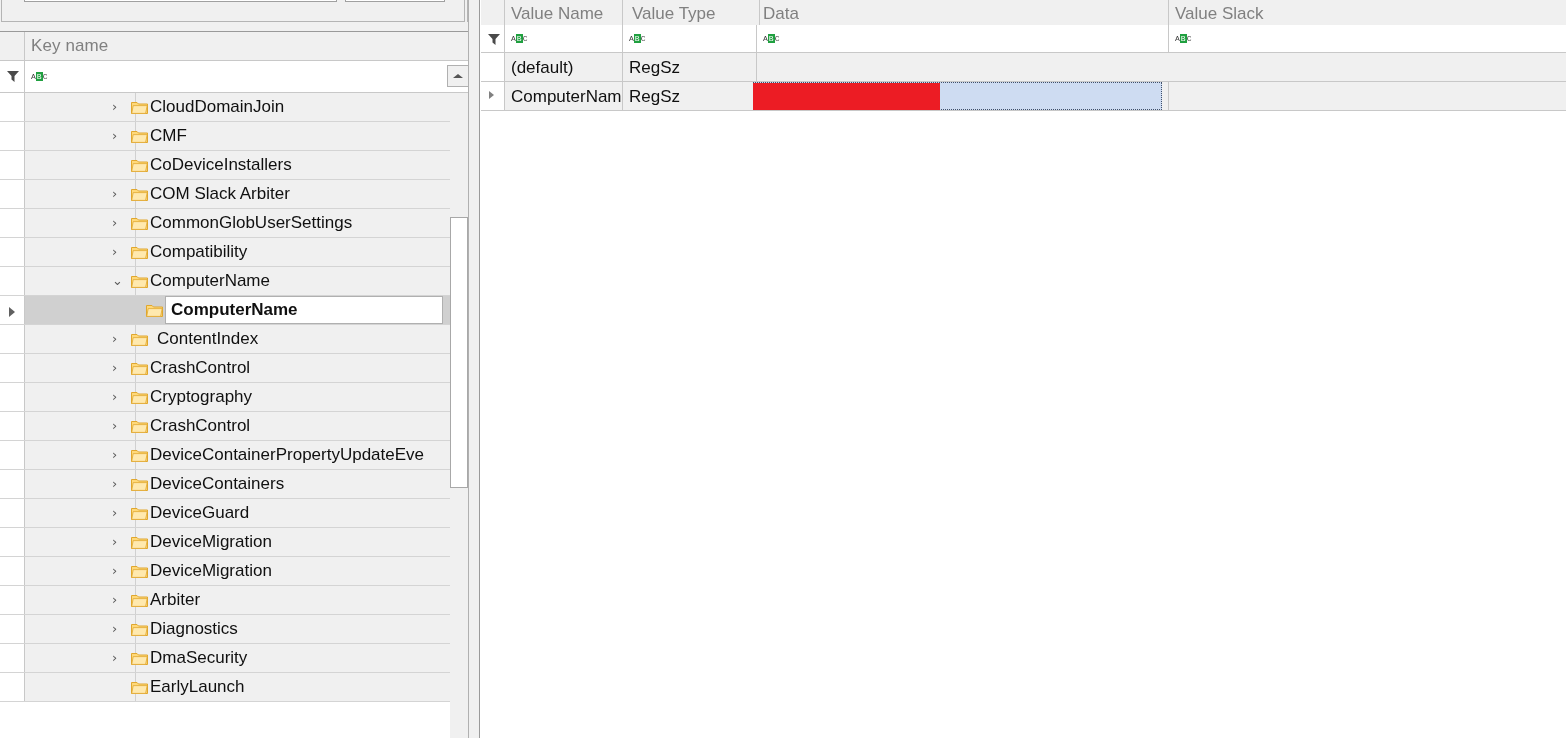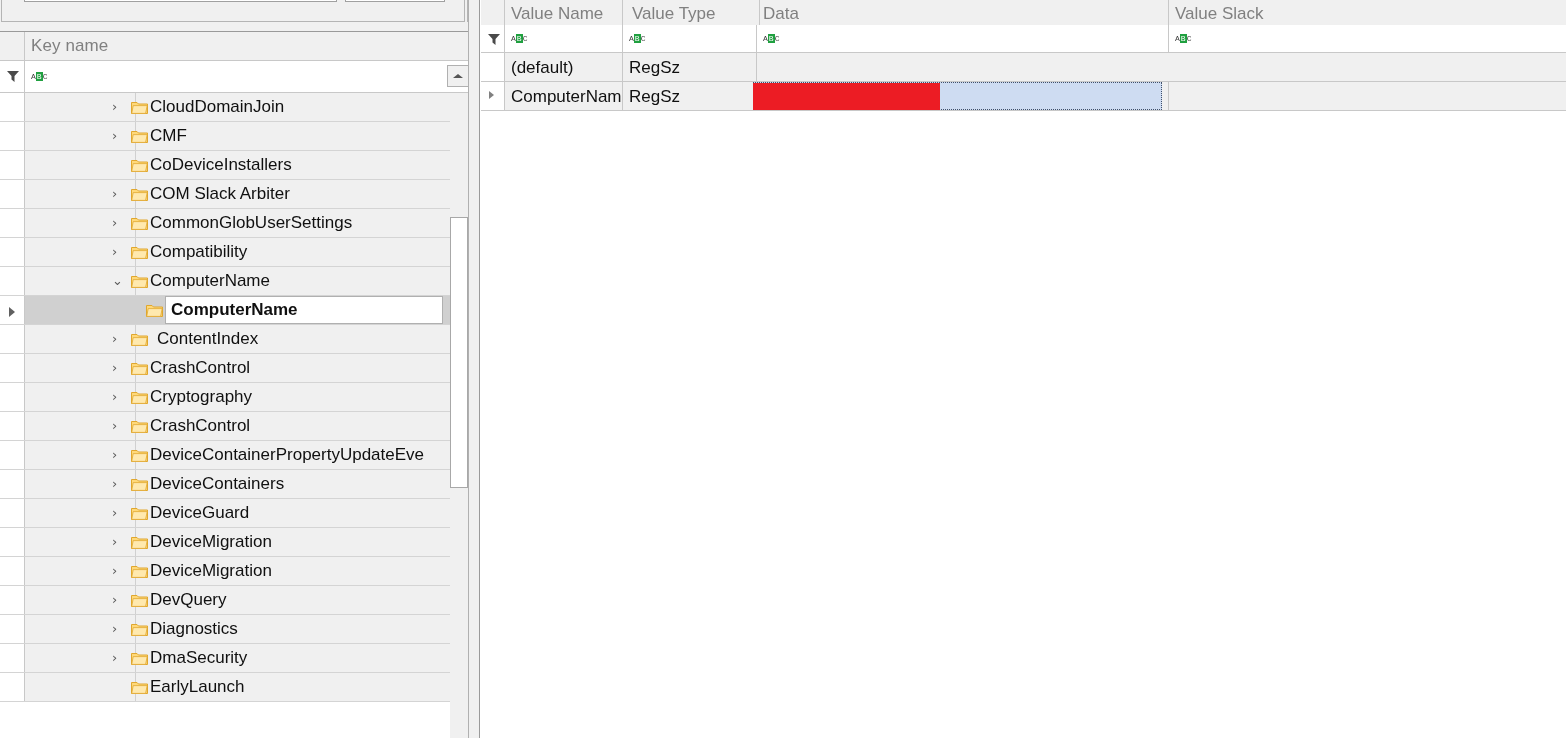--- a/index.html
+++ b/index.html
@@ -590,21 +590,21 @@
           <div class="rowgutter"></div>
           <div class="indentcell" style="width:135px"></div>
           <div class="namecell" style="left:135px;right:36px;"></div>
           <span class="chev" style="left:112px;top:9px;">›</span>
           <span style="position:absolute;left:131px;top:7px;">
             <svg class="folder" viewBox="0 0 17 14">
               <path d="M0.5 2.5 L6 2.5 L7.5 4 L16.5 4 L16.5 13.5 L0.5 13.5 Z" fill="#ffd97a" stroke="#e0a72e" stroke-width="1"></path>
               <path d="M2.2 5.6 L16.2 5.6 L14.6 13.4 L0.7 13.4 Z" fill="#ffe9ae" stroke="#e0a72e" stroke-width="0.8"></path>
             </svg>
           </span>
-          <span class="tree-label" style="left:150px;top:4px;">DevQuery</span>
+          <span class="tree-label" style="left:150px;top:4px;">Arbiter</span>
         </div>
         <div class="tree-row">
           <div class="rowgutter"></div>
           <div class="indentcell" style="width:135px"></div>
           <div class="namecell" style="left:135px;right:36px;"></div>
           <span class="chev" style="left:112px;top:9px;">›</span>
           <span style="position:absolute;left:131px;top:7px;">
             <svg class="folder" viewBox="0 0 17 14">
               <path d="M0.5 2.5 L6 2.5 L7.5 4 L16.5 4 L16.5 13.5 L0.5 13.5 Z" fill="#ffd97a" stroke="#e0a72e" stroke-width="1"></path>
               <path d="M2.2 5.6 L16.2 5.6 L14.6 13.4 L0.7 13.4 Z" fill="#ffe9ae" stroke="#e0a72e" stroke-width="0.8"></path>

